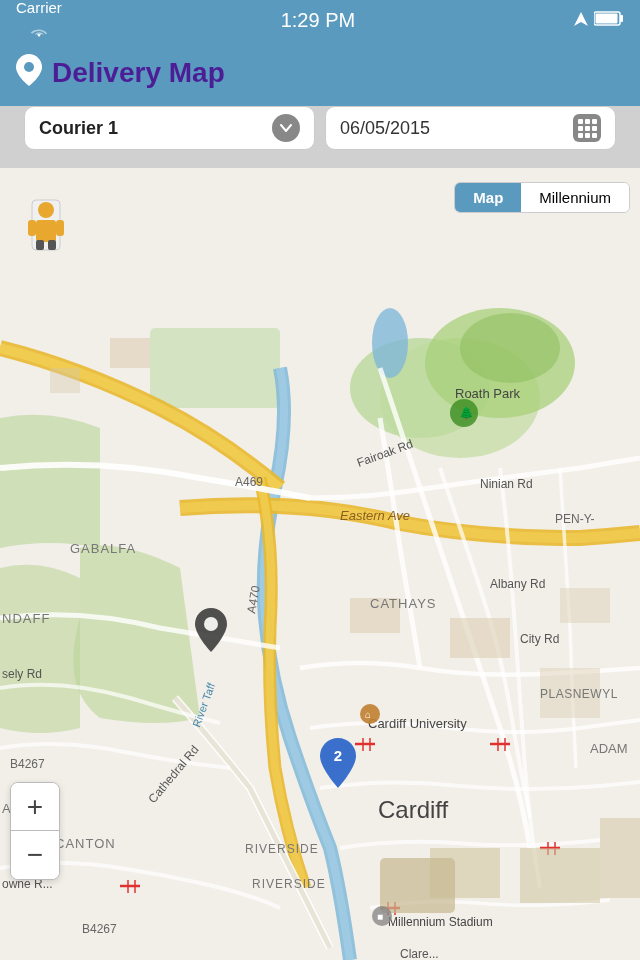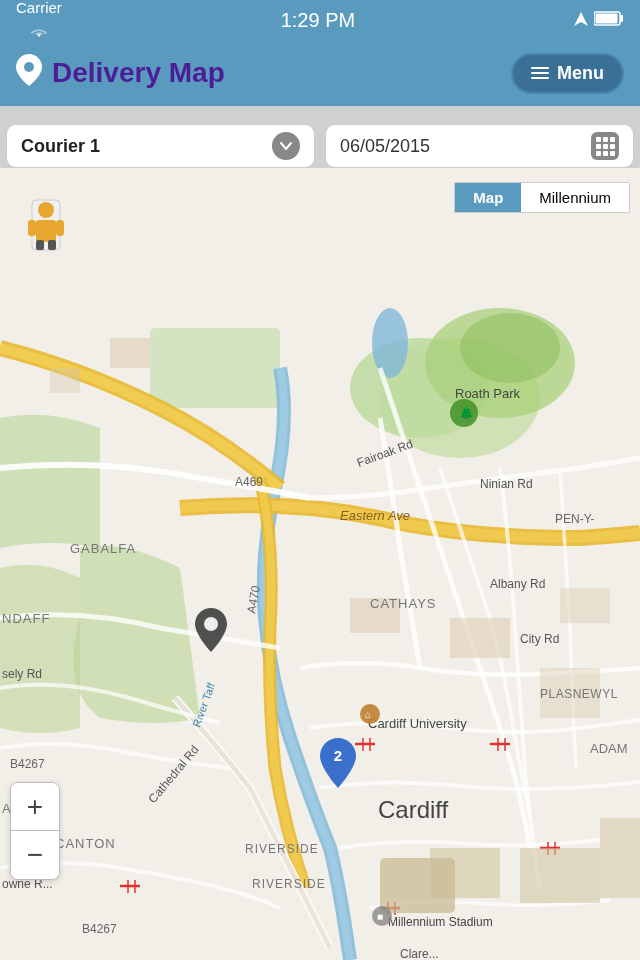--- a/index.html
+++ b/index.html
@@ -51,23 +51,23 @@
     }
     .hamburger-icon { display: flex; flex-direction: column; gap: 3px; }
     .hamburger-line { width: 18px; height: 2px; background: #fff; border-radius: 1px; }
 
     
     #controls-bar {
       width: 640px;
       height: 62px;
       background: #d0d0d0;
       display: flex;
-      align-items: flex-end;
+      align-items: flex-start;
       gap: 10px;
-      padding: 0 6px;
+      padding: 0 24px;
     }
     .courier-select {
       flex: 1;
       height: 44px;
       background: #fff;
       border: 1.5px solid #ccc;
       border-radius: 10px;
       display: flex;
       align-items: center;
       justify-content: space-between;
@@ -127,21 +127,21 @@
     }
 
     
     .map-type-toggle {
       position: absolute;
       top: 14px;
       right: 10px;
       display: flex;
       background: #fff;
       border: 1px solid #ccc;
-      border-radius: 1px;
+      border-radius: 6px;
       overflow: hidden;
       z-index: 10;
     }
     .map-type-btn {
       padding: 6px 18px;
       font-size: 15px;
       cursor: pointer;
       background: #fff;
       border: none;
     }
@@ -235,30 +235,20 @@
 <div id="header">
   <div class="header-title-group">
     <span class="pin-icon">
       <svg width="26" height="32" viewBox="0 0 26 32">
           <path d="M13 0C6 0 0 6 0 13c0 9 13 19 13 19s13-10 13-19C26 6 20 0 13 0z" fill="#fff"></path>
           <circle cx="13" cy="13" r="5" fill="#5a9abf"></circle>
         </svg>
     </span>
     <span class="header-title">Delivery Map</span>
   </div>
-  <button class="menu-btn">
-    <span>
-      <div class="hamburger-icon">
-        <div class="hamburger-line"></div>
-        <div class="hamburger-line"></div>
-        <div class="hamburger-line"></div>
-      </div>
-    </span>
-    <span>Menu</span>
-  </button>
 </div>
 
 <div id="controls-bar">
   <div class="courier-select">
     <span class="courier-label">Courier 1</span>
     <div class="chevron-down">
       <svg width="12" height="8" viewBox="0 0 12 8">
           <polyline points="1,1 6,7 11,1" fill="none" stroke="#fff" stroke-width="2" stroke-linecap="round"></polyline>
         </svg>
     </div>

